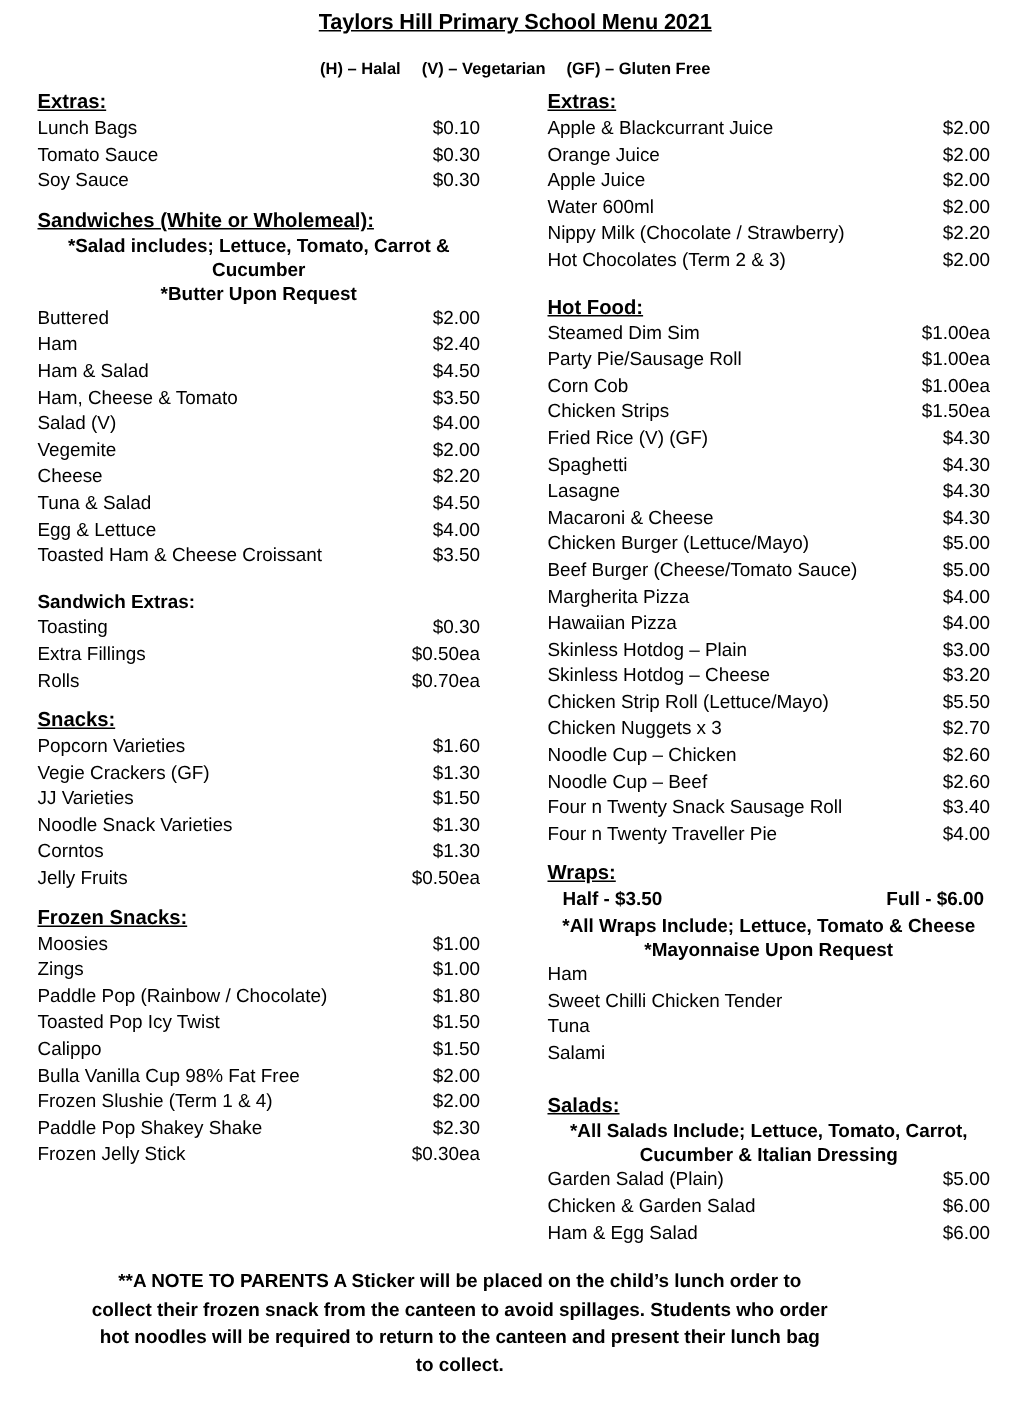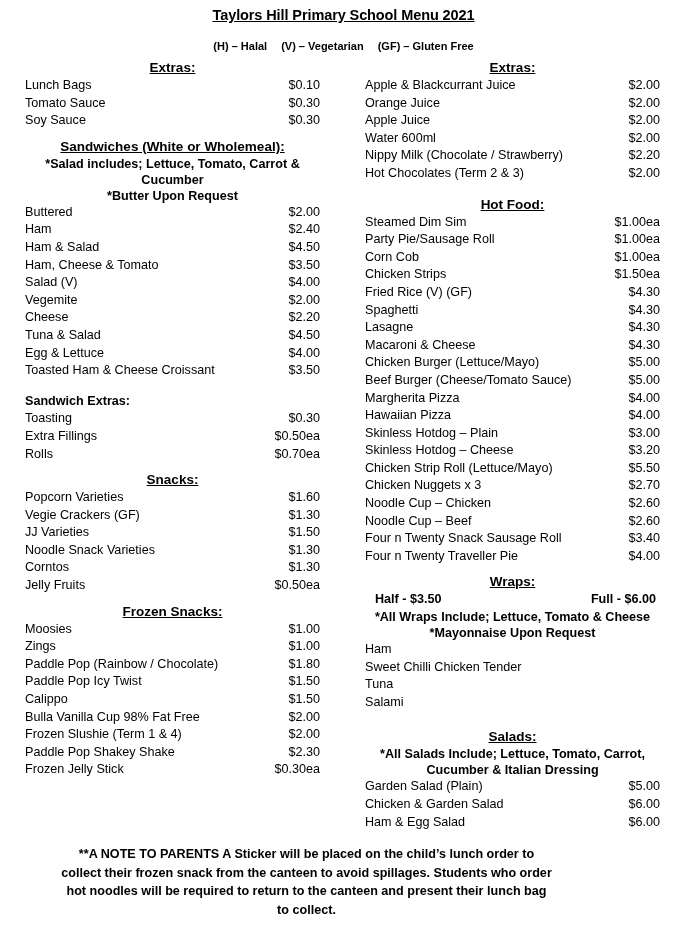--- a/index.html
+++ b/index.html
@@ -45,21 +45,21 @@
     width: 687px;
     margin-top: 7px;
   }
   .col {
     box-sizing: border-box;
   }
   .col-left  { width: 350px; padding: 0 30px 0 25px; }
   .col-right { width: 337px; padding: 0 27px 0 15px; }
 
   .sec-head {
-    text-align: center;
+    text-align: left;
     font-weight: bold;
     font-size: 13.5px;
     text-decoration: underline;
     margin: 0 0 1px 0;
     line-height: 17px;
   }
   .sec-note {
     text-align: center;
     font-weight: bold;
     font-size: 12.6px;
@@ -256,21 +256,21 @@
           </li>
         <li>
             <span class="nm">Zings</span>
             <span class="pr">$1.00</span>
           </li>
         <li>
             <span class="nm">Paddle Pop (Rainbow / Chocolate)</span>
             <span class="pr">$1.80</span>
           </li>
         <li>
-            <span class="nm">Paddle Pop Icy Twist</span>
+            <span class="nm">Toasted Pop Icy Twist</span>
             <span class="pr">$1.50</span>
           </li>
         <li>
             <span class="nm">Calippo</span>
             <span class="pr">$1.50</span>
           </li>
         <li>
             <span class="nm">Bulla Vanilla Cup 98% Fat Free</span>
             <span class="pr">$2.00</span>
           </li>

